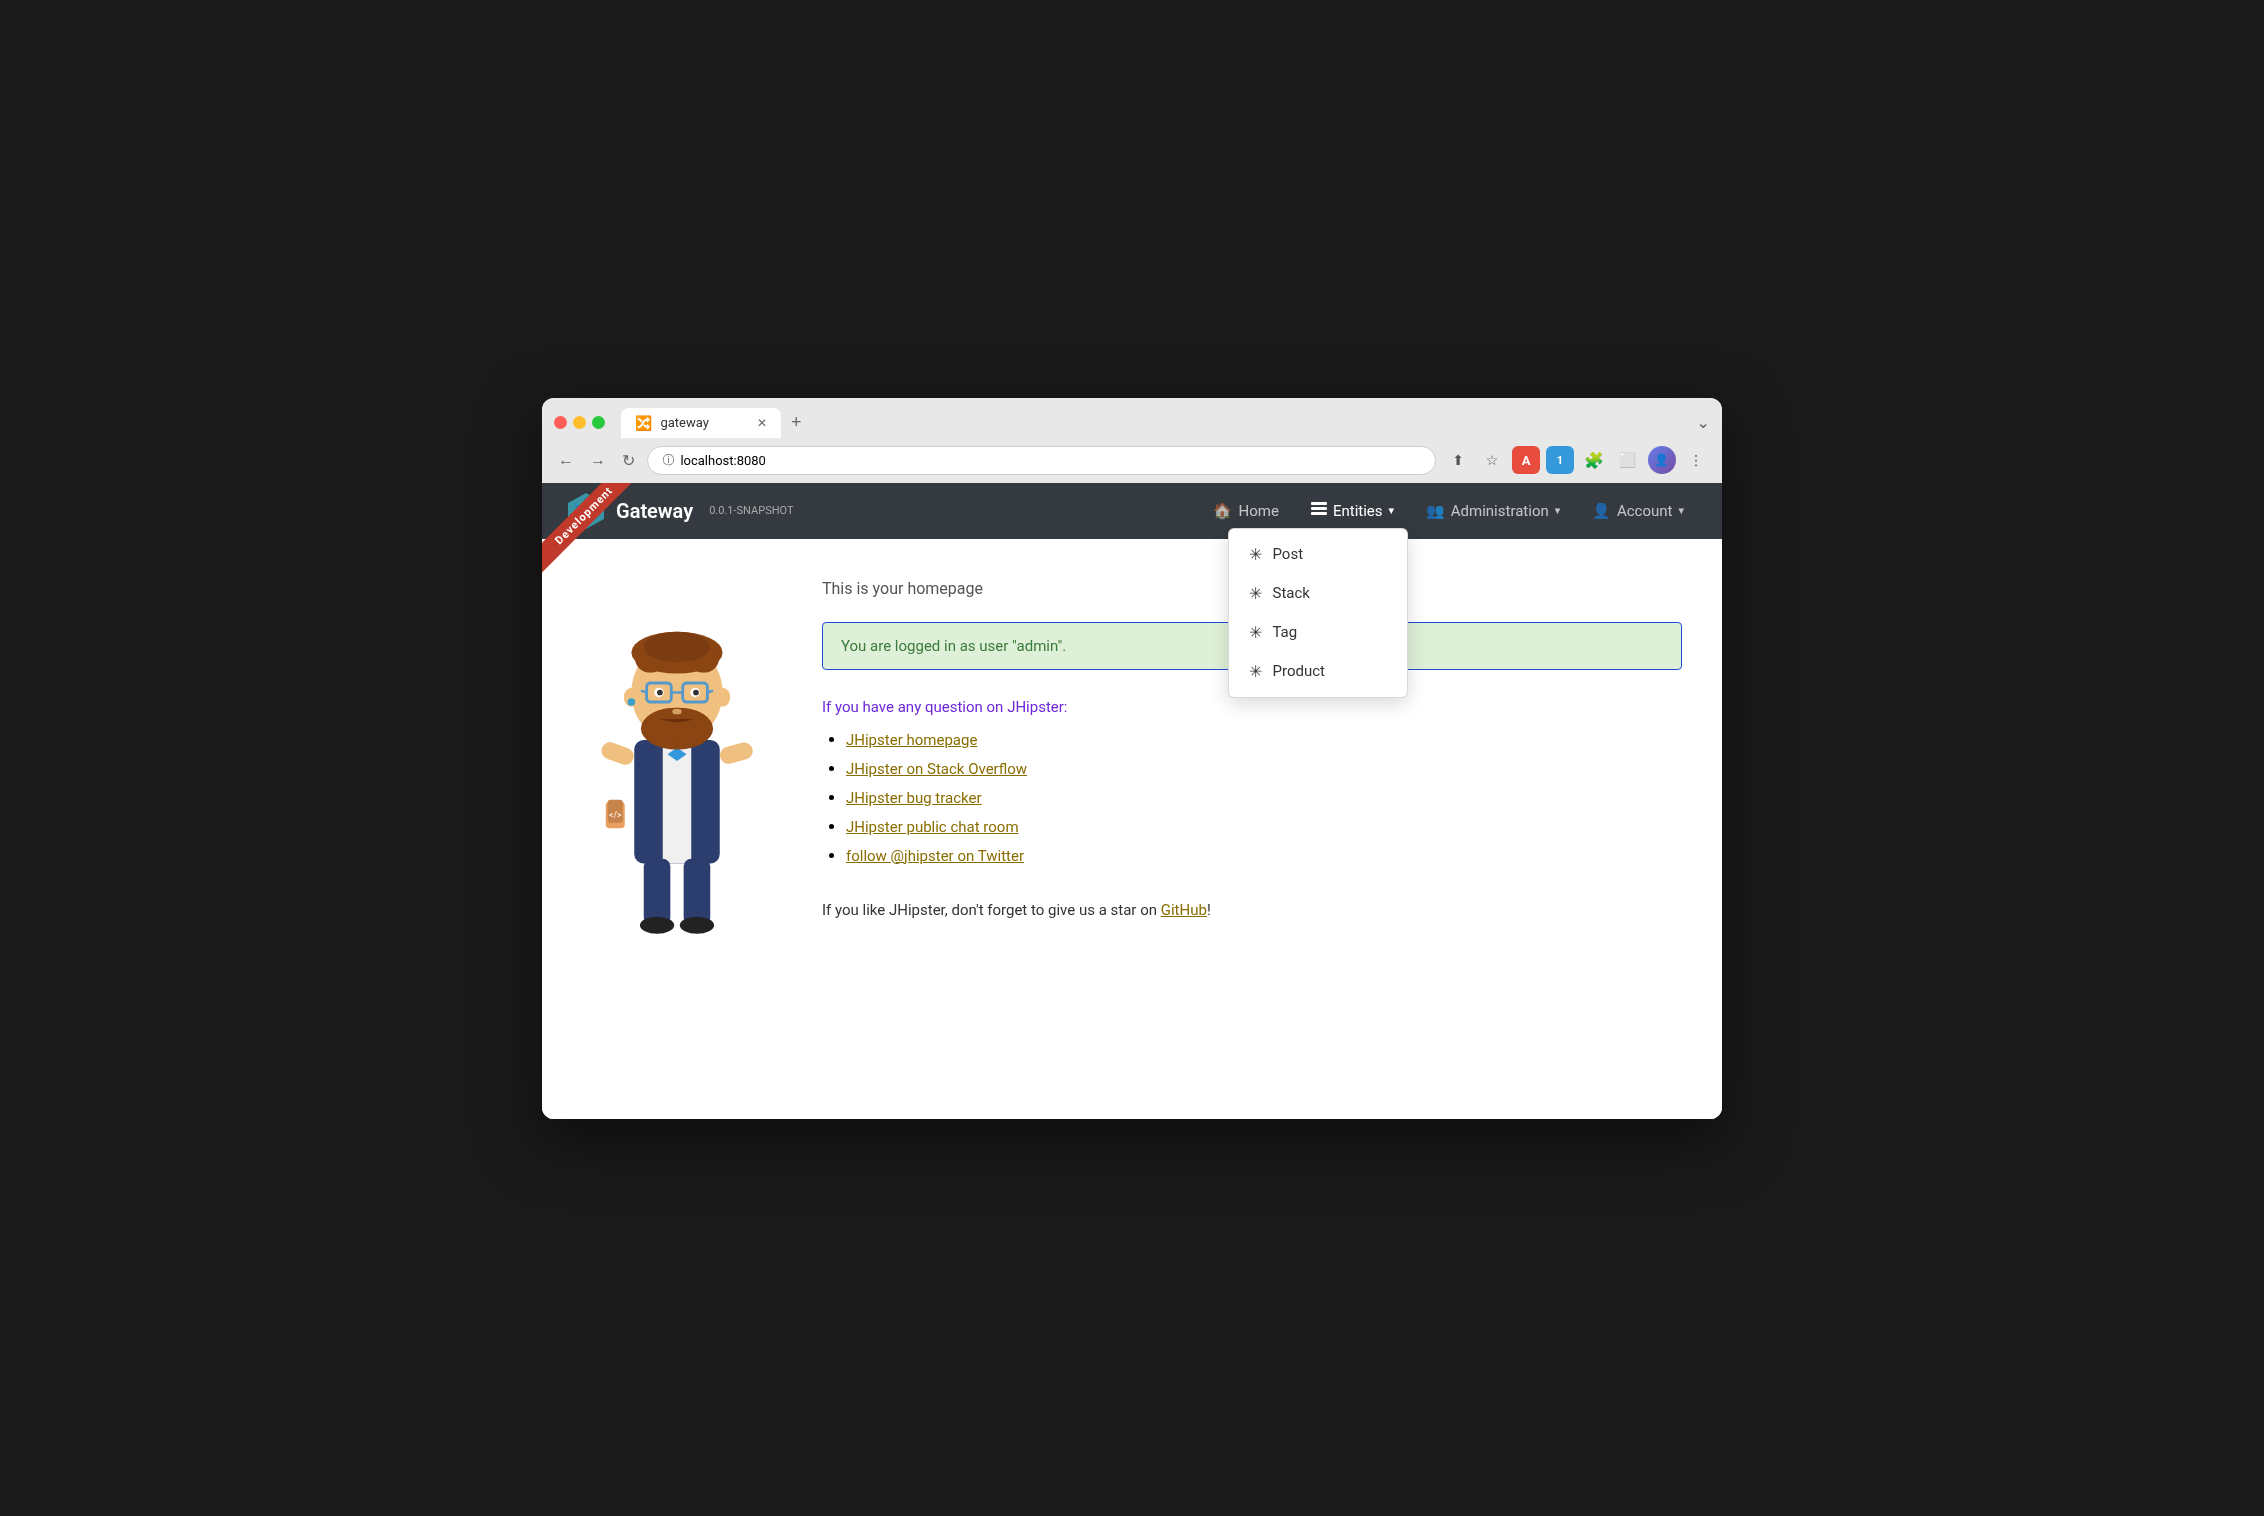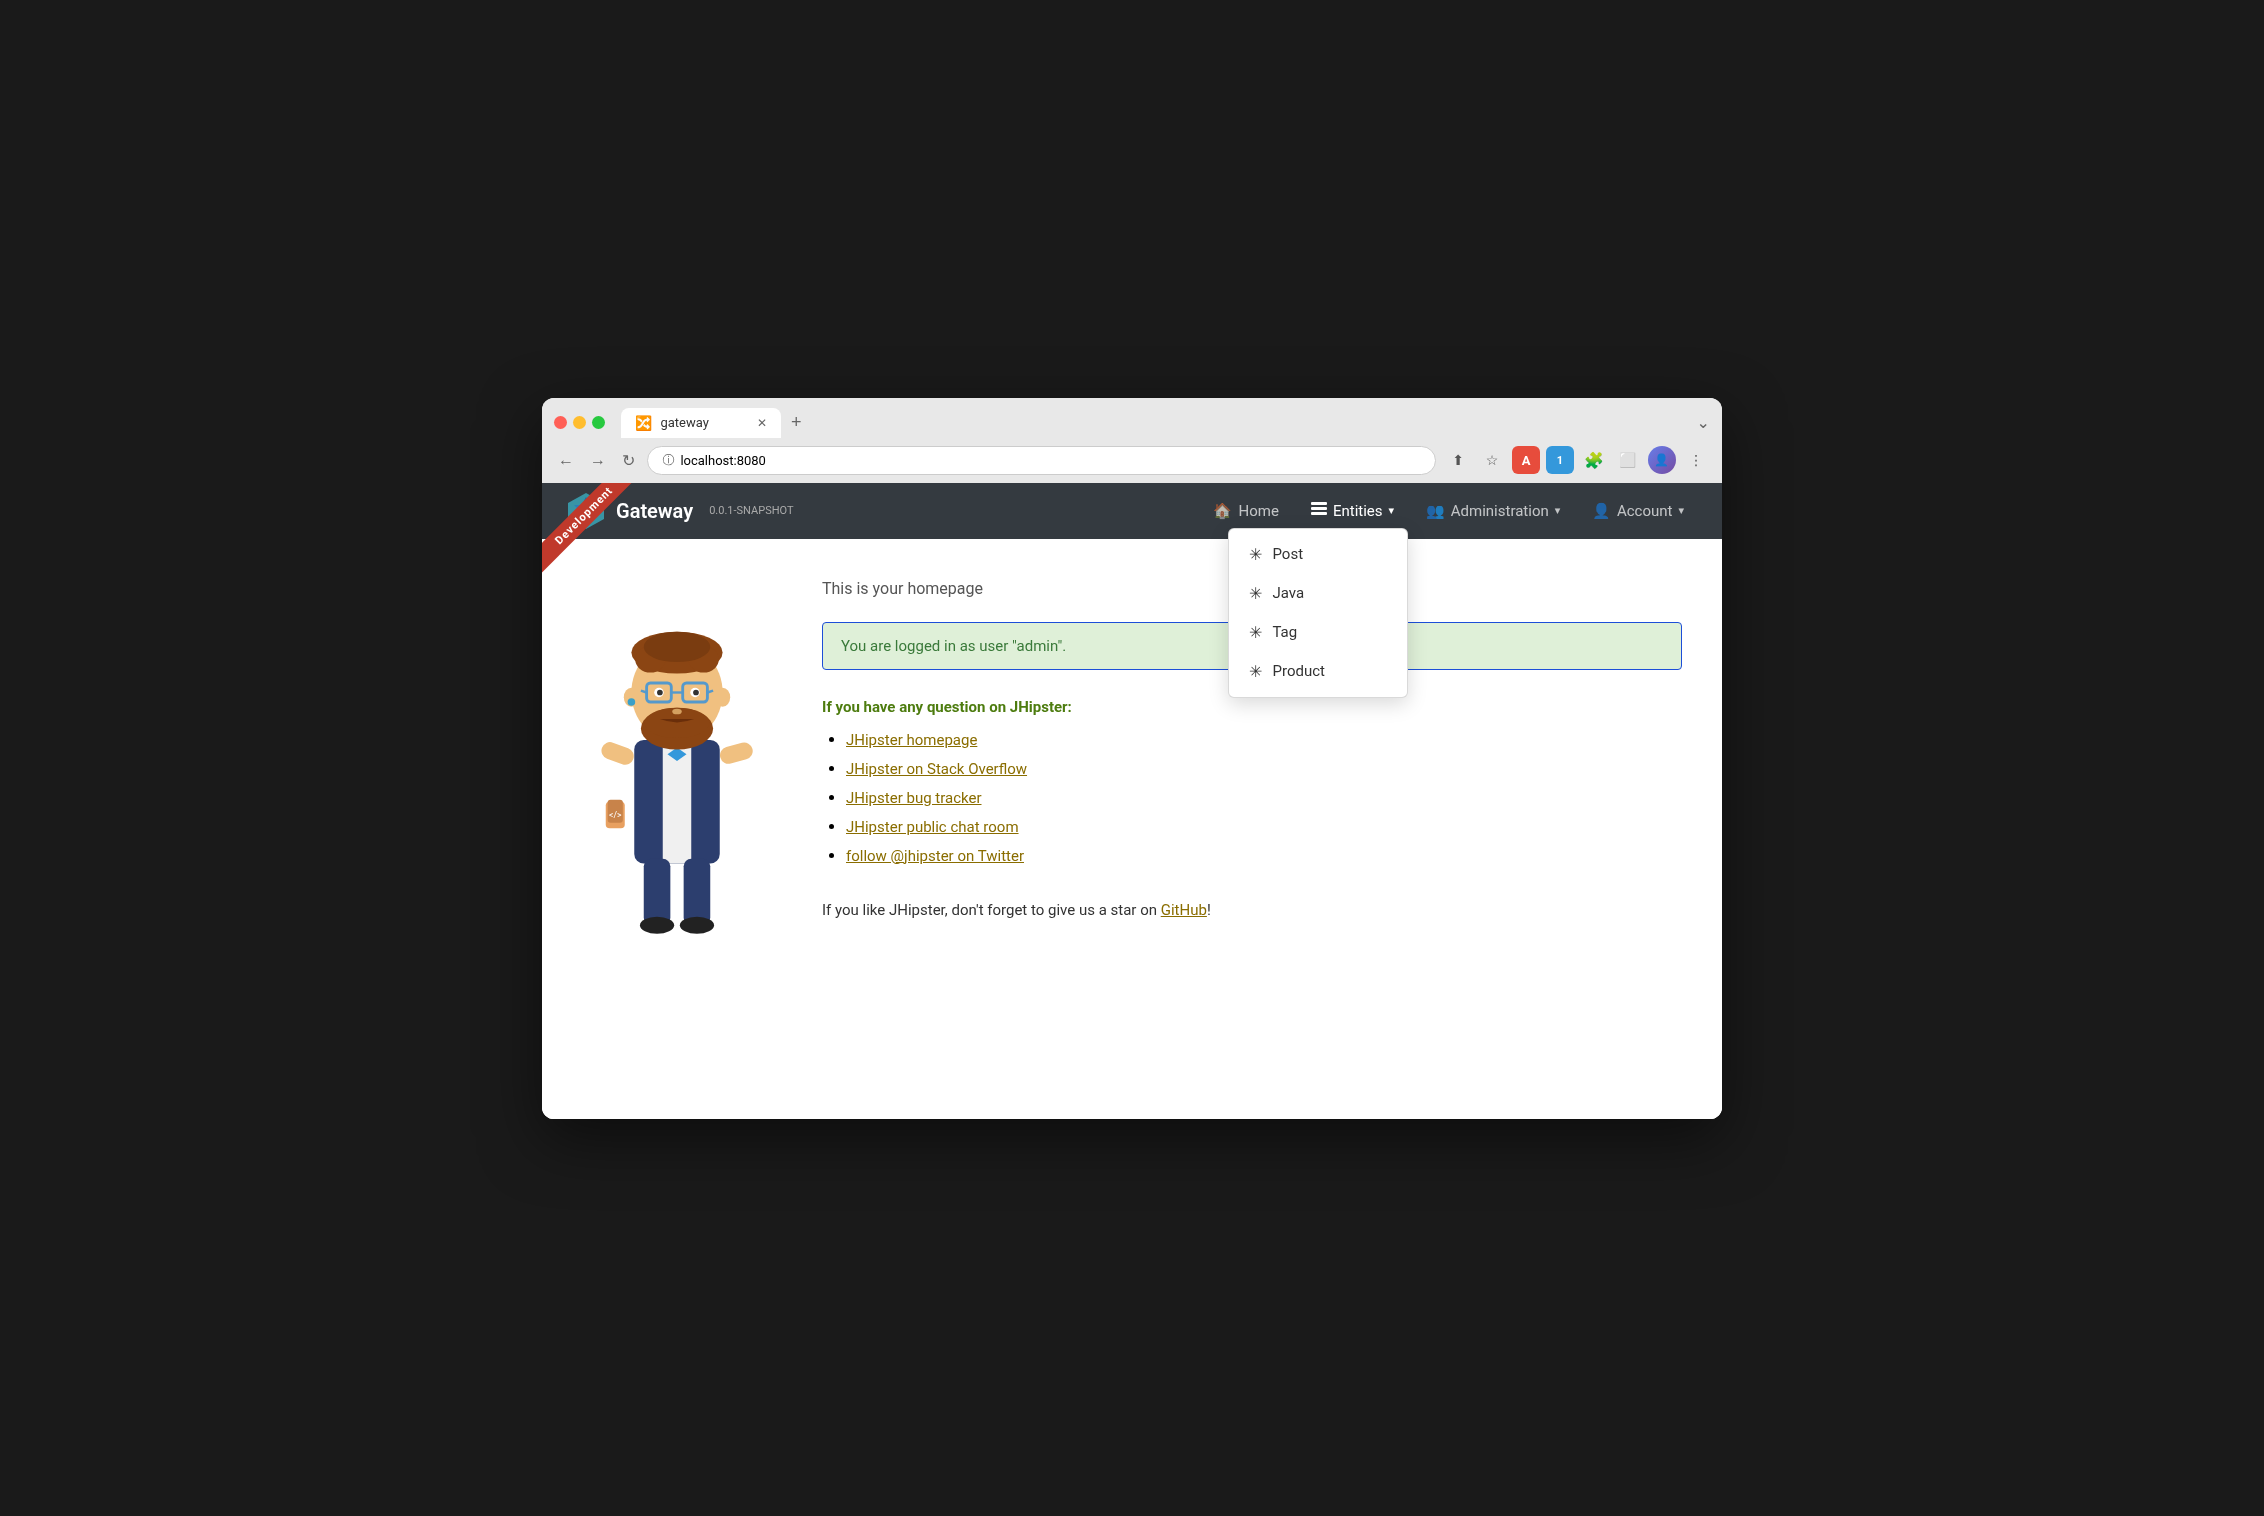--- a/index.html
+++ b/index.html
@@ -309,23 +309,22 @@
       border: 1px solid #1d4ed8;
       border-radius: 4px;
       padding: 14px 18px;
       color: #3a7a3a;
       font-size: 15px;
       margin-bottom: 28px;
     }
 
     .content-text {
       font-size: 15px;
-      color: #4d7c0f;
+      color: #6d28d9;
       margin-bottom: 14px;
-      font-weight: bold;
     }
 
     .links-list {
       list-style: disc;
       padding-left: 24px;
       margin-bottom: 24px;
     }
     .links-list li {
       margin-bottom: 10px;
     }
@@ -428,21 +427,21 @@
           <span>Entities</span>
           <span class="dropdown-arrow">▾</span>
 
           <div class="dropdown-menu">
             <a class="dropdown-item">
               <span class="dropdown-star">✳</span>
               <span>Post</span>
             </a>
             <a class="dropdown-item">
               <span class="dropdown-star">✳</span>
-              <span>Java</span>
+              <span>Stack</span>
             </a>
             <a class="dropdown-item">
               <span class="dropdown-star">✳</span>
               <span>Tag</span>
             </a>
             <a class="dropdown-item">
               <span class="dropdown-star">✳</span>
               <span>Product</span>
             </a>
           </div>

